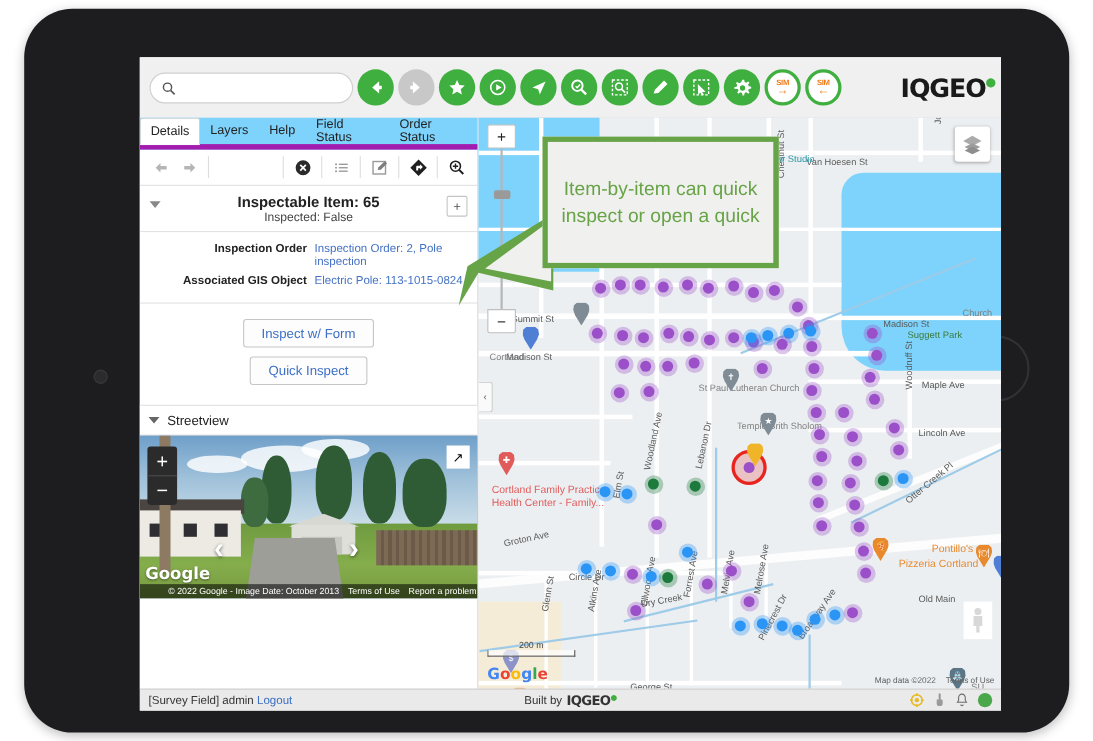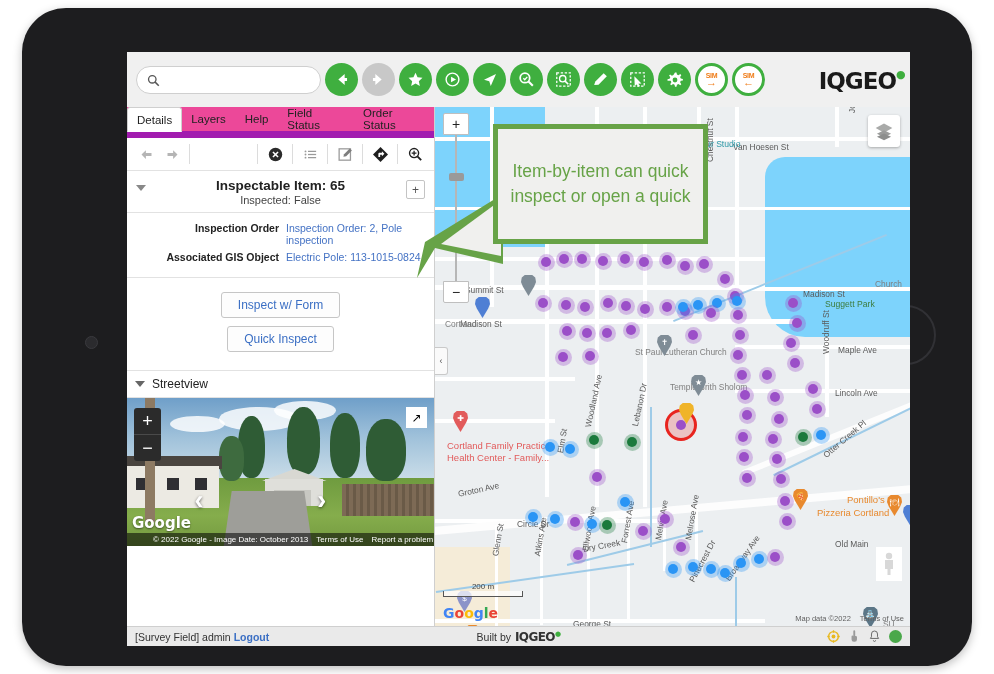--- a/index.html
+++ b/index.html
@@ -58,21 +58,21 @@
     color:#1a1a1a;letter-spacing:-1px;font-family:"DejaVu Sans",sans-serif;
   }
   .logo .dot{color:#3faf3f;font-size:11px;vertical-align:super;}
 
   
   .leftpanel{
     position:absolute;left:0;top:55px;width:308px;height:520px;
     background:#fff;border-right:1px solid #cfcfcf;box-sizing:border-box;
   }
   .tabs{
-    display:flex;height:24px;border-bottom:7px solid #a21caf;background:#ec4899;
+    display:flex;height:24px;border-bottom:5px solid #a21caf;background:#7dd3fc;
     align-items:stretch;
   }
   .tab{
     padding:0 9px;display:flex;align-items:center;font-size:11.5px;color:#222;
     cursor:pointer;border-right:1px solid transparent;
   }
   .tab.active{background:#fff;border:1px solid #cfcfcf;border-bottom:1px solid #fff;
               margin-bottom:-1px;border-radius:3px 3px 0 0;}
 
   .paneltools{
@@ -238,21 +238,21 @@
   .callout-tail{
     position:absolute;left:288px;top:130px;width:90px;height:100px;z-index:29;
   }
 
   
   .statusbar{
     position:absolute;left:0;bottom:0;width:783px;height:19px;background:#eaeaea;
     border-top:1px solid #cfcfcf;display:flex;align-items:center;font-size:10.5px;color:#333;
   }
   .sb-left{margin-left:8px;}
-  .sb-left a{color:#3b6fc4;font-weight:bold;text-decoration:none;cursor:pointer;}
+  .sb-left a{color:#3b6fc4;font-weight:normal;text-decoration:none;cursor:pointer;}
   .sb-mid{position:absolute;left:50%;transform:translateX(-50%);display:flex;align-items:center;gap:4px;}
   .sb-mid b{font-family:"DejaVu Sans",sans-serif;font-size:12px;letter-spacing:-.6px;}
   .sb-mid b i{color:#3faf3f;font-size:7px;vertical-align:super;font-style:normal;}
   .sb-icons{position:absolute;right:8px;display:flex;gap:9px;align-items:center;}
 </style>
 </head>
 <body>
 
 <div class="stage">
   <div class="tablet">

